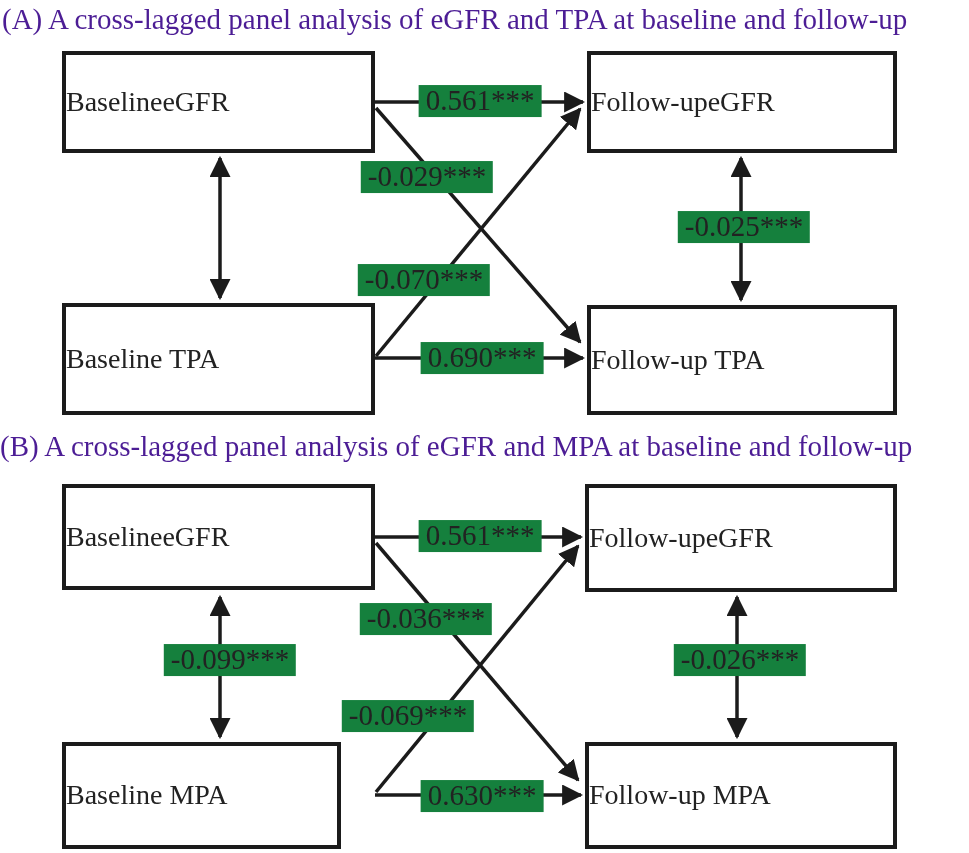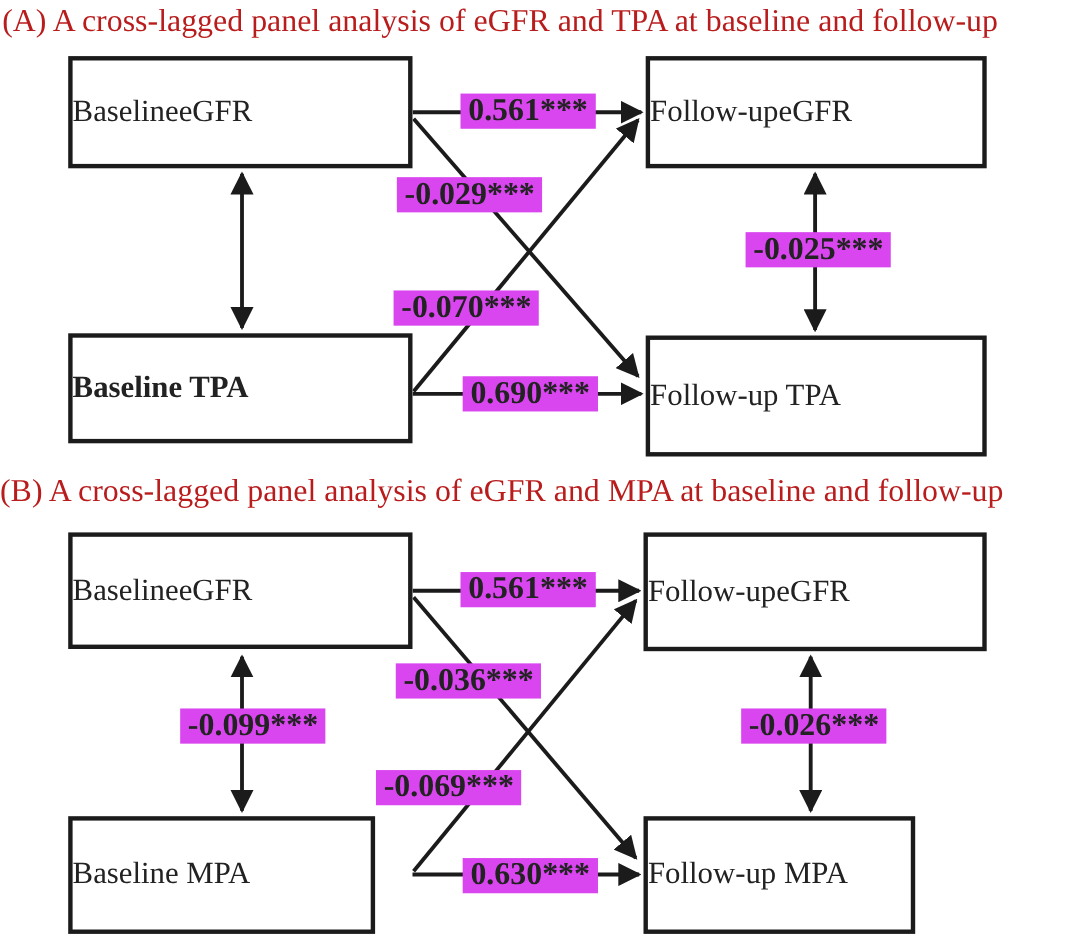--- a/index.html
+++ b/index.html
@@ -17,46 +17,45 @@
     left: 0; top: 0;
     width: 969px; height: 853px;
   }
   #arrow-layer line { stroke: #1b1b1b; stroke-width: 3.5; }
   #arrow-layer marker path { fill: #1b1b1b; stroke: none; }
   .panel-title {
     position: absolute;
     font-size: 29px;
     line-height: 1.1;
     white-space: nowrap;
-    color: #b91c1c;
+    color: #4c1d95;
   }
   .node {
     position: absolute;
     box-sizing: border-box;
     border: 4px solid #1b1b1b;
     background: #ffffff;
     display: flex;
     flex-direction: row;
     align-items: center;
     justify-content: flex-start;
     font-size: 28px;
     line-height: 1.3;
     text-align: center;
     color: #222222;
   }
   .coef {
     position: absolute;
     transform: translate(-50%, -50%);
-    background: #d946ef;
+    background: #15803d;
     padding: 0 7px;
     font-size: 29px;
     line-height: 1.1;
     white-space: nowrap;
     color: #222222;
-    font-weight: bold;
   }
 </style>
 </head>
 <body>
 
 <div id="figure">
 
   <svg id="arrow-layer" viewBox="0 0 969 853" xmlns="http://www.w3.org/2000/svg">
     <defs>
       <marker id="ah" viewBox="0 0 10 10" refX="9" refY="5" markerWidth="6" markerHeight="6" orient="auto-start-reverse">
@@ -84,21 +83,21 @@
   <div class="node" style="left:62px; top:51px; width:313px; height:102px;">
     <span>Baseline</span>
     <span>eGFR</span>
   </div>
 
   <div class="node" style="left:587px; top:51px; width:310px; height:102px;">
     <span>Follow-up</span>
     <span>eGFR</span>
   </div>
 
-  <div class="node" style="left:62px; top:303px; width:313px; height:100px;font-weight:bold;">
+  <div class="node" style="left:62px; top:303px; width:313px; height:112px;">
     <span>Baseline TPA</span>
   </div>
 
   <div class="node" style="left:587px; top:305px; width:310px; height:110px;">
     <span>Follow-up TPA</span>
   </div>
 
   <div class="coef" style="left:480px; top:101px;">0.561***</div>
   <div class="coef" style="left:427px; top:177px;">-0.029***</div>
   <div class="coef" style="left:424px; top:280px;">-0.070***</div>
@@ -114,21 +113,21 @@
 
   <div class="node" style="left:585px; top:484px; width:312px; height:108px;">
     <span>Follow-up</span>
     <span>eGFR</span>
   </div>
 
   <div class="node" style="left:62px; top:742px; width:279px; height:107px;">
     <span>Baseline MPA</span>
   </div>
 
-  <div class="node" style="left:585px; top:742px; width:247px; height:107px;">
+  <div class="node" style="left:585px; top:742px; width:312px; height:107px;">
     <span>Follow-up MPA</span>
   </div>
 
   <div class="coef" style="left:480px; top:536px;">0.561***</div>
   <div class="coef" style="left:426px; top:619px;">-0.036***</div>
   <div class="coef" style="left:408px; top:716px;">-0.069***</div>
   <div class="coef" style="left:482px; top:796px;">0.630***</div>
   <div class="coef" style="left:230px; top:660px;text-align:right;">-0.099***</div>
   <div class="coef" style="left:740px; top:660px;">-0.026***</div>
 

